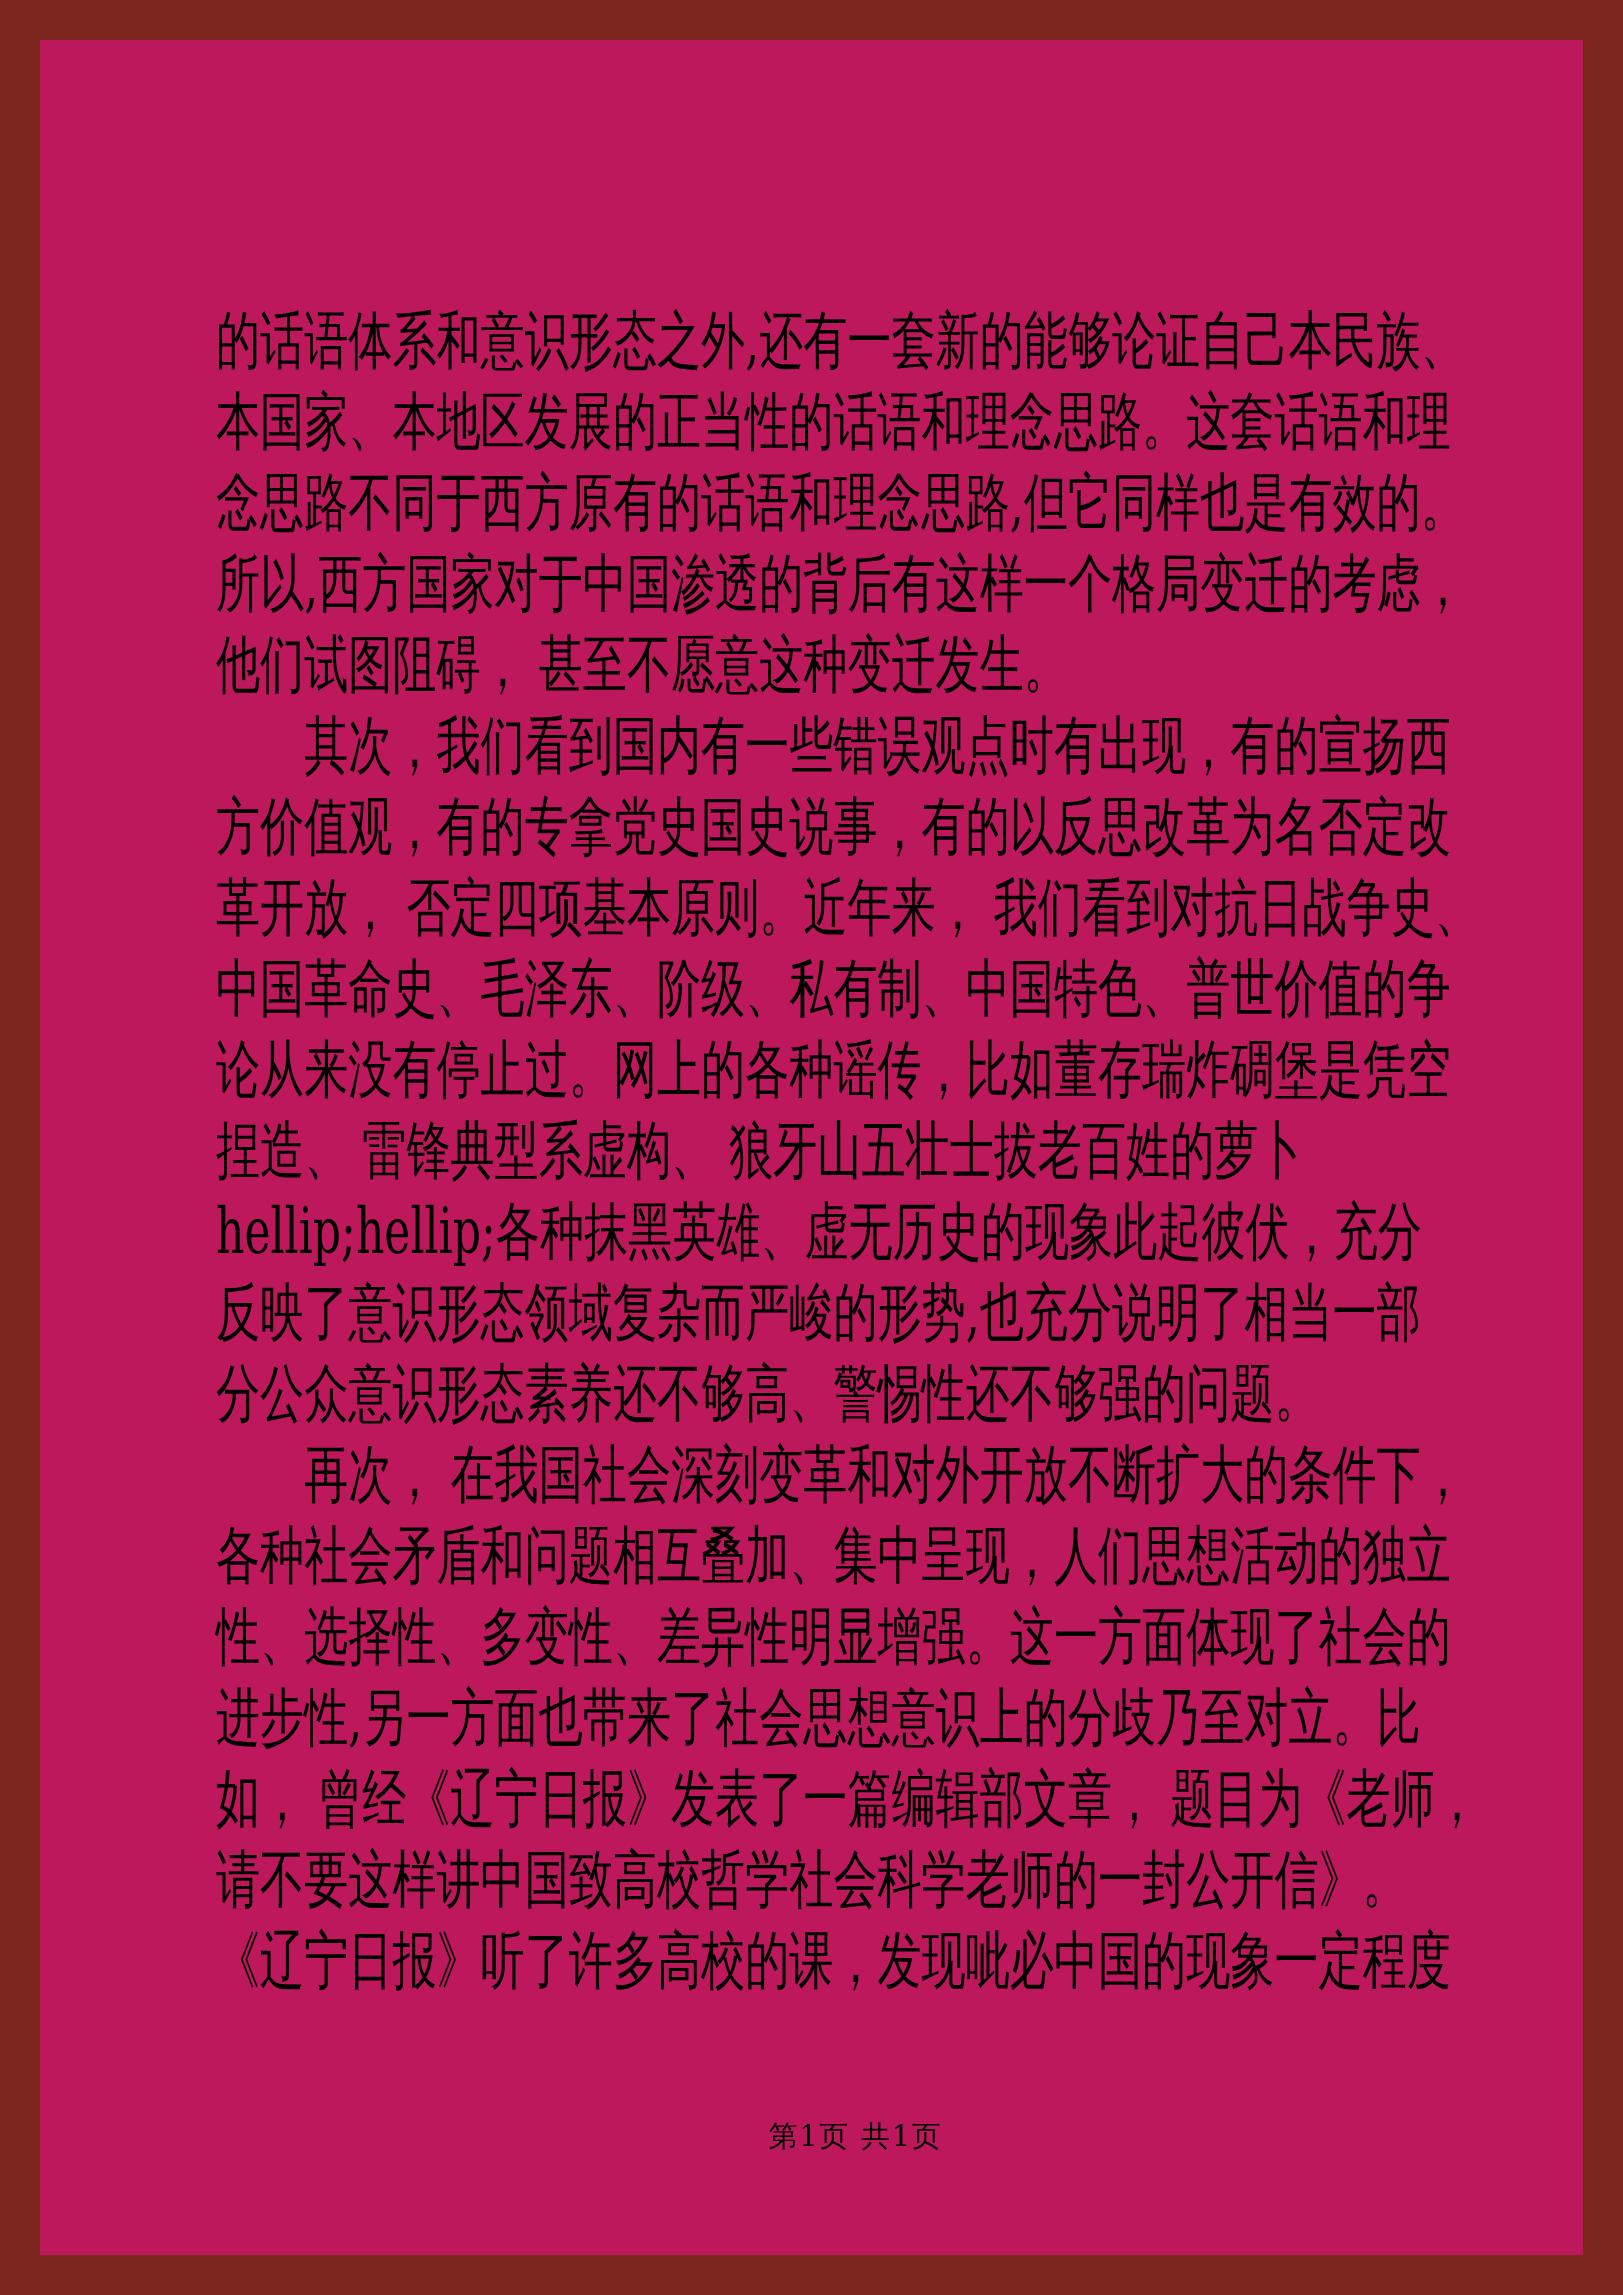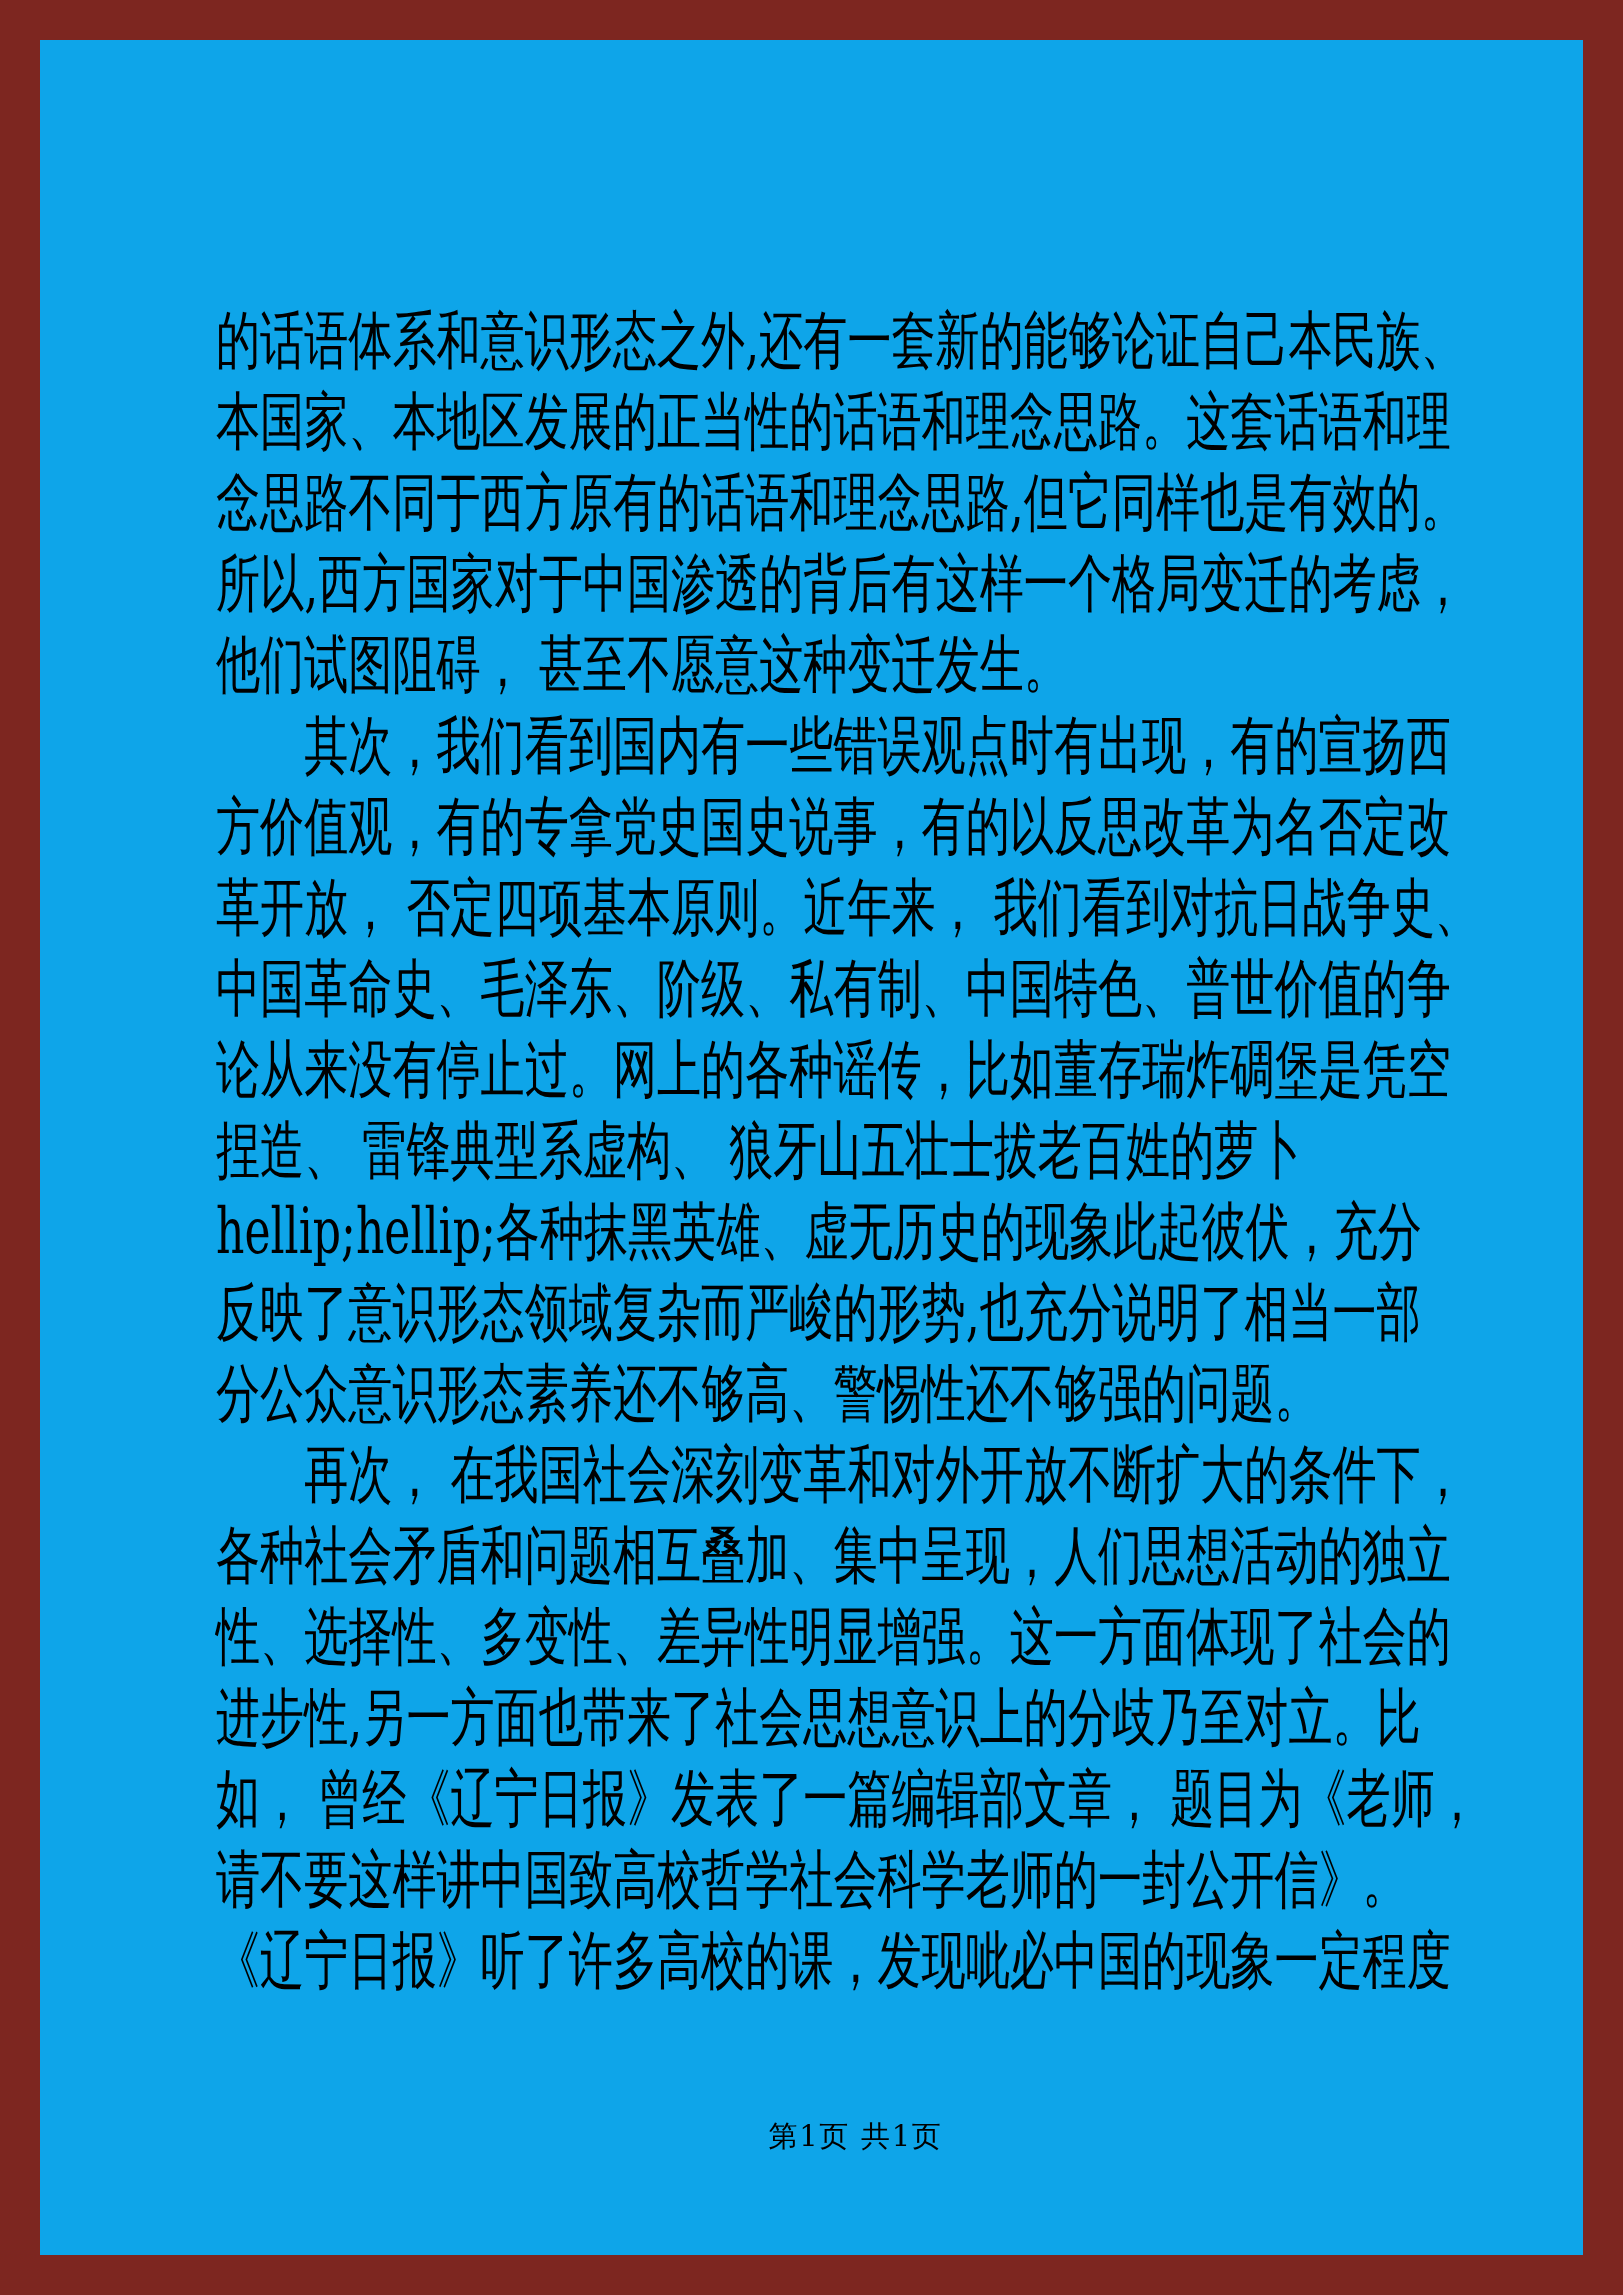--- a/index.html
+++ b/index.html
@@ -19,21 +19,21 @@
     position: absolute;
     inset: 0;
     border: 40px solid #7d2620;
     box-sizing: border-box;
     pointer-events: none;
     z-index: 5;
   }
   .doc-page {
     position: absolute;
     inset: 0;
-    background: #0ea5e9;
+    background: #be185d;
   }
   .text-body {
     position: absolute;
     left: 216px;
     top: 300px;
     width: 1935px;
     transform: scaleX(0.70);
     transform-origin: 0 0;
     font-size: 63px;
     line-height: 81px;

